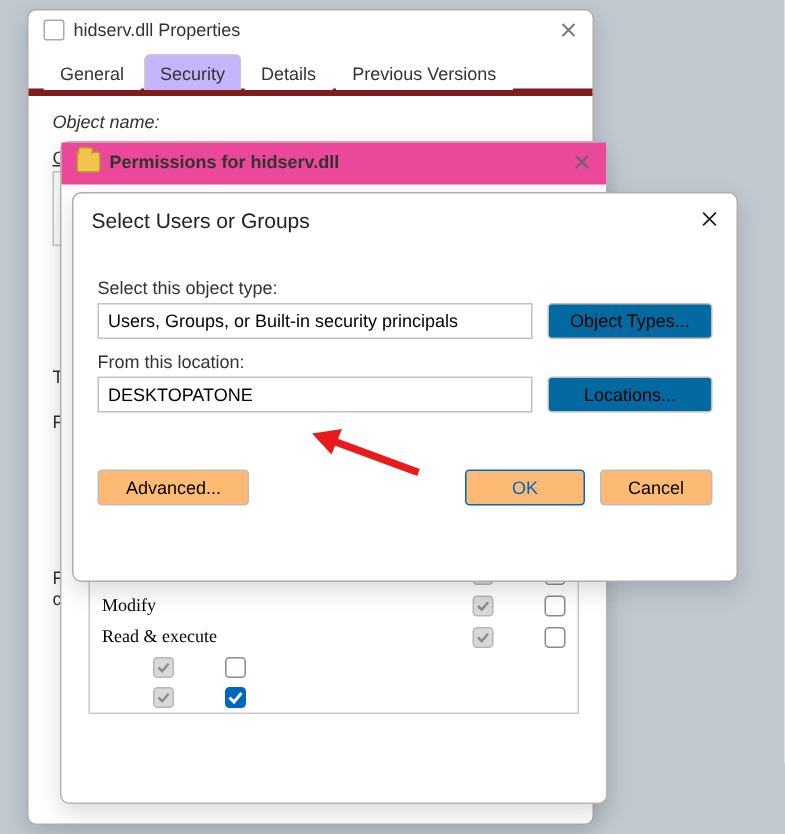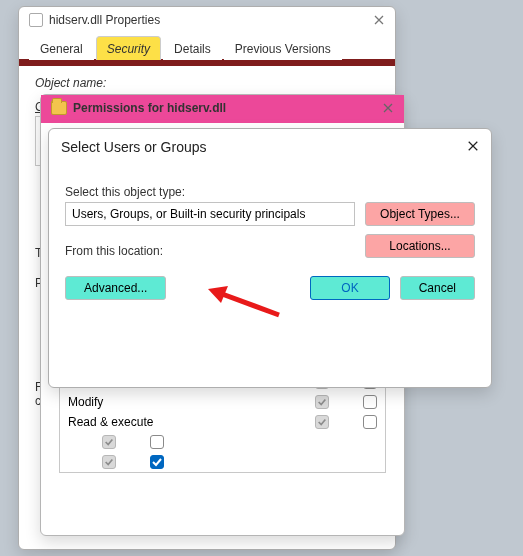--- a/index.html
+++ b/index.html
@@ -5,54 +5,54 @@
   * { box-sizing: border-box; margin: 0; padding: 0; font-family: "Segoe UI", Tahoma, sans-serif; font-size: 12px; }
   body { background: #c0c8d0; width: 523px; height: 556px; position: relative; overflow: hidden; }
 
   .win { position: absolute; background: #fff; border: 1px solid #aeaeae; border-radius: 6px; box-shadow: 0 6px 16px rgba(0,0,0,0.15); }
 
   
   .w1 { left: 18px; top: 6px; width: 378px; height: 544px; }
   .titlebar { display: flex; padding: 6px 10px; gap: 6px; }
   .title { color: #333; }
   .close-x { margin-left: auto; cursor: pointer; font-size: 14px; color: #555; }
-  .tabs { display: flex; gap: 2px; padding: 0 10px; border-bottom: 7px solid #7f1d1d; align-items: flex-end; }
+  .tabs { display: flex; gap: 2px; padding: 0 10px; border-bottom: 5px solid #7f1d1d; align-items: flex-end; }
   .tab { padding: 5px 10px 4px; border: 1px solid transparent; border-bottom: none; color: #333; cursor: pointer; border-radius: 4px 4px 0 0; position: relative; top: 1px; background:#fff;}
-  .tab.active { border-color: #ccc; background:#fde047;font-style:italic; }
+  .tab.active { border-color: #ccc; background:#c4b5fd; }
   .row-btns { position:absolute; bottom:14px; left:0; right:0; display:flex; justify-content:flex-end; gap:10px; padding:0 18px;}
-  .btn { border:1px solid #bdbdbd; background:#5eead4; padding:4px 18px; border-radius:3px; cursor:pointer; }
+  .btn { border:1px solid #bdbdbd; background:#fdba74; padding:4px 18px; border-radius:3px; cursor:pointer;margin-top:20px; }
   .btn.primary { border:1px solid #0067c0; color:#0067c0; }
   .content1 { padding: 10px 16px; color:#333;}
   .lbl { color:#333; }
 
   
   .w2 { left: 40px; top: 94px; width: 365px; height: 442px; border-color:#b5b5b5;}
   .w2 .titlebar { background:#ec4899;font-weight:bold; }
   .fold-icon { width:16px; height:14px; display:inline-block; background:#f3c44d; border:1px solid #c29a2b; border-radius:0 2px 2px 2px; position:relative; }
   .fold-icon::before { content:""; position:absolute; top:-4px; left:0; width:8px; height:4px; background:#f3c44d; border:1px solid #c29a2b; border-bottom:none; border-radius:2px 2px 0 0;}
   .perm-body { padding:10px 18px; }
   .perm-table { border:1px solid #c8c8c8; margin-top:6px; }
   .perm-rows .prow { display:flex; align-items:center; padding:3px 8px; }
-  .prow .pname { flex:1; }
+  .prow .pname { flex:1;font-family:Liberation Serif, serif; }
   .cbx { width:14px; height:14px; border:1px solid #8a8a8a; border-radius:3px; display:inline-flex; align-items:center; justify-content:center; margin-left:34px; background:#fff;}
   .cbx.allow { background:#d9d9d9; border-color:#b7b7b7; color:#8c8c8c;}
   .cbx.allow svg { width:10px; height:10px; }
   .cbx.on { background:#0067c0; border-color:#0067c0; }
   .cbx.on svg path { stroke:#fff;}
 
   
   .w3 { left: 48px; top: 128px; width: 444px; height: 260px; }
   .w3 .titlebar { padding:10px 12px; }
   .w3 .title { font-size:14px; font-weight:400; color:#222; }
   .w3-body { padding: 6px 16px 12px; }
   .sec { margin-top:14px; }
   .ro-field { border:1px solid #c2c2c2; padding:4px 6px; margin-top:3px; background:#fff; height:24px; display:flex; align-items:center;}
   .stack { display:flex; align-items:flex-end; gap:10px;}
   .stack .col { flex:1; }
-  .side-btn { width:110px; border:1px solid #bdbdbd; background:#fca5a5; padding:4px 6px; border-radius:3px; cursor:pointer; text-align:center; }
+  .side-btn { width:110px; border:1px solid #bdbdbd; background:#0369a1; padding:4px 6px; border-radius:3px; cursor:pointer; text-align:center; }
   .link { color:#0067c0; text-decoration:underline; cursor:pointer;}
   .txtarea { border:1px solid #8a8a8a; margin-top:3px; height:54px; padding:4px 6px; background:#fff;}
   .caret { display:inline-block; width:1px; height:13px; background:#000; vertical-align:middle; margin-left:0;}
   .w3-foot { display:flex; gap:10px; padding:6px 16px 12px; align-items:center;}
   .w3-foot .spacer { flex:1; }
 
   
   .dim { color:#777; }
 
   
@@ -189,20 +189,23 @@
         <div class="lbl">Select this object type:</div>
         <div class="ro-field">
             <span>Users, Groups, or Built-in security principals</span>
           </div>
       </div>
       <button class="side-btn">Object Types...</button>
     </div>
     <div class="sec stack" style="margin-top:8px;">
       <div class="col">
         <div class="lbl">From this location:</div>
+        <div class="ro-field">
+            <span>DESKTOPATONE</span>
+          </div>
       </div>
       <button class="side-btn">Locations...</button>
     </div>
   </div>
   <div class="w3-foot">
     <button class="btn">Advanced...</button>
     <span class="spacer"></span>
     <button class="btn primary" style="padding:4px 30px;">OK</button>
     <button class="btn">Cancel</button>
   </div>

